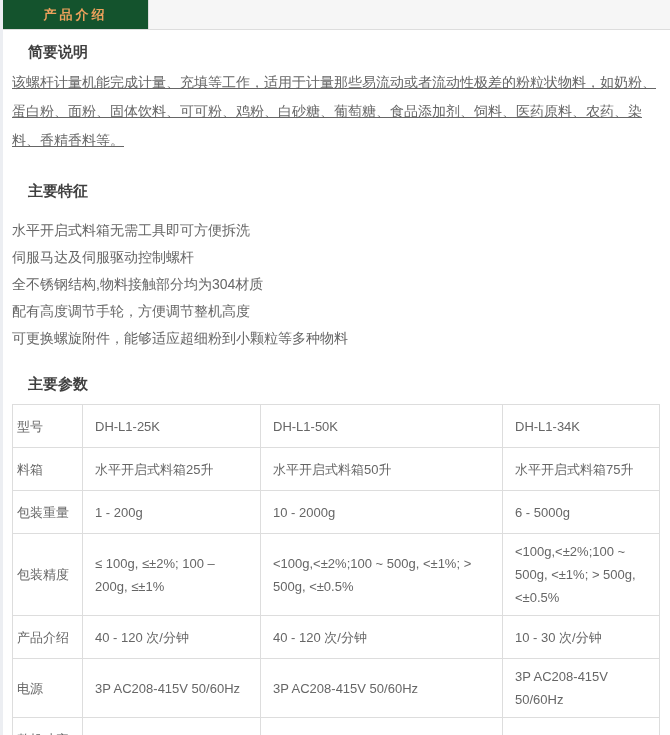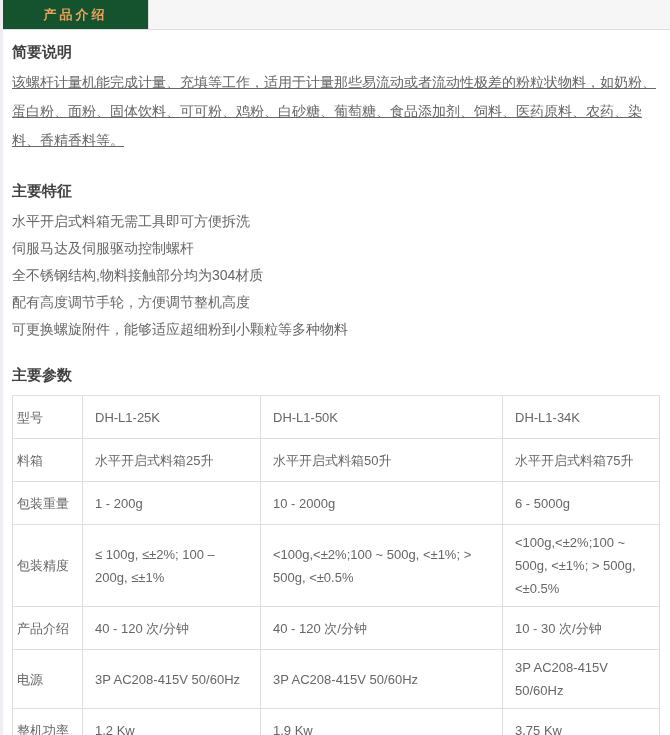--- a/index.html
+++ b/index.html
@@ -32,31 +32,31 @@
     justify-content:center;
     border-right:1px solid #dddddd;
     cursor:pointer;
   }
   
   .content { padding:13px 12px 0 9px; }
   .sec-heading {
     font-size:15px;
     font-weight:bold;
     color:#3f3f3f;
-    margin:0 0 6px 0;
+    margin:0 0 6px 16px;
   }
   .brief-body {
     font-size:14px;
     color:#666666;
     line-height:29px;
     margin:0;
     text-decoration:underline;
   }
   .features-heading { margin-top:27px; }
-  .features-list { margin:7px 0 0 0; padding:0; list-style:none; }
+  .features-list { margin:16px 0 0 0; padding:0; list-style:none; }
   .features-list li {
     font-size:14px;
     color:#666666;
     line-height:27px;
   }
   .params-heading { margin-top:23px; margin-bottom:10px; }
   
   table.params {
     border-collapse:collapse;
     table-layout:fixed;

